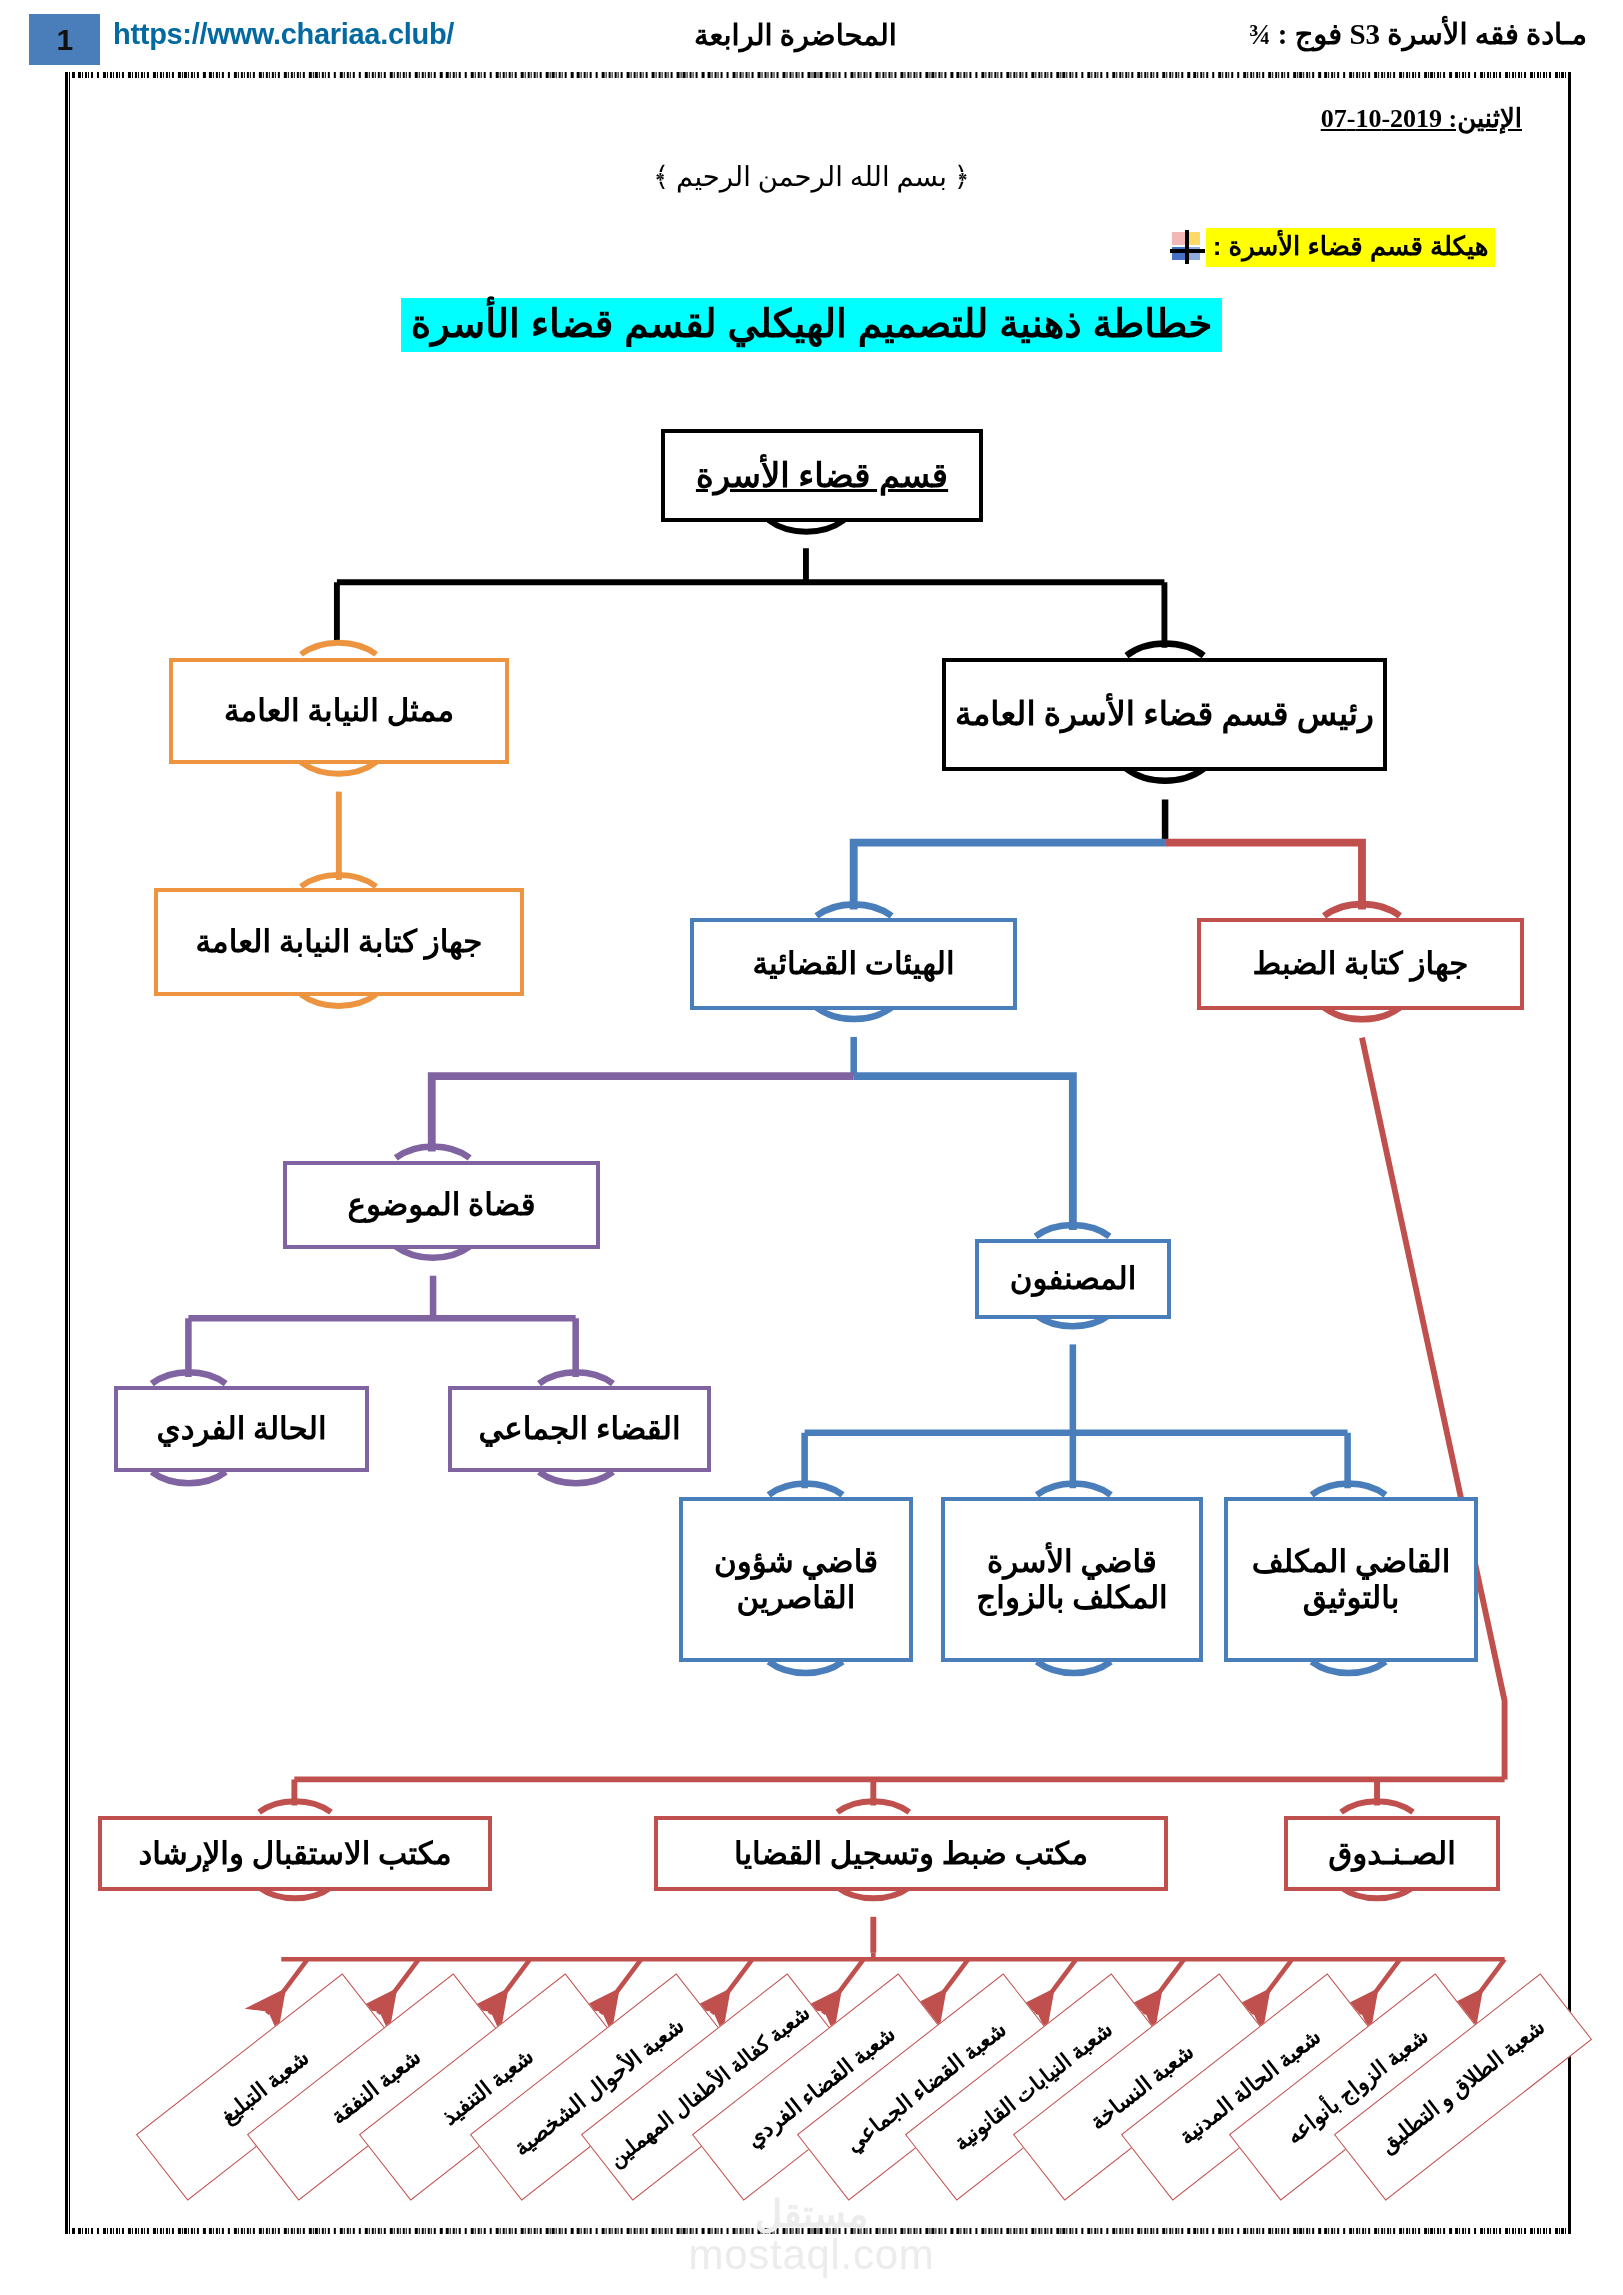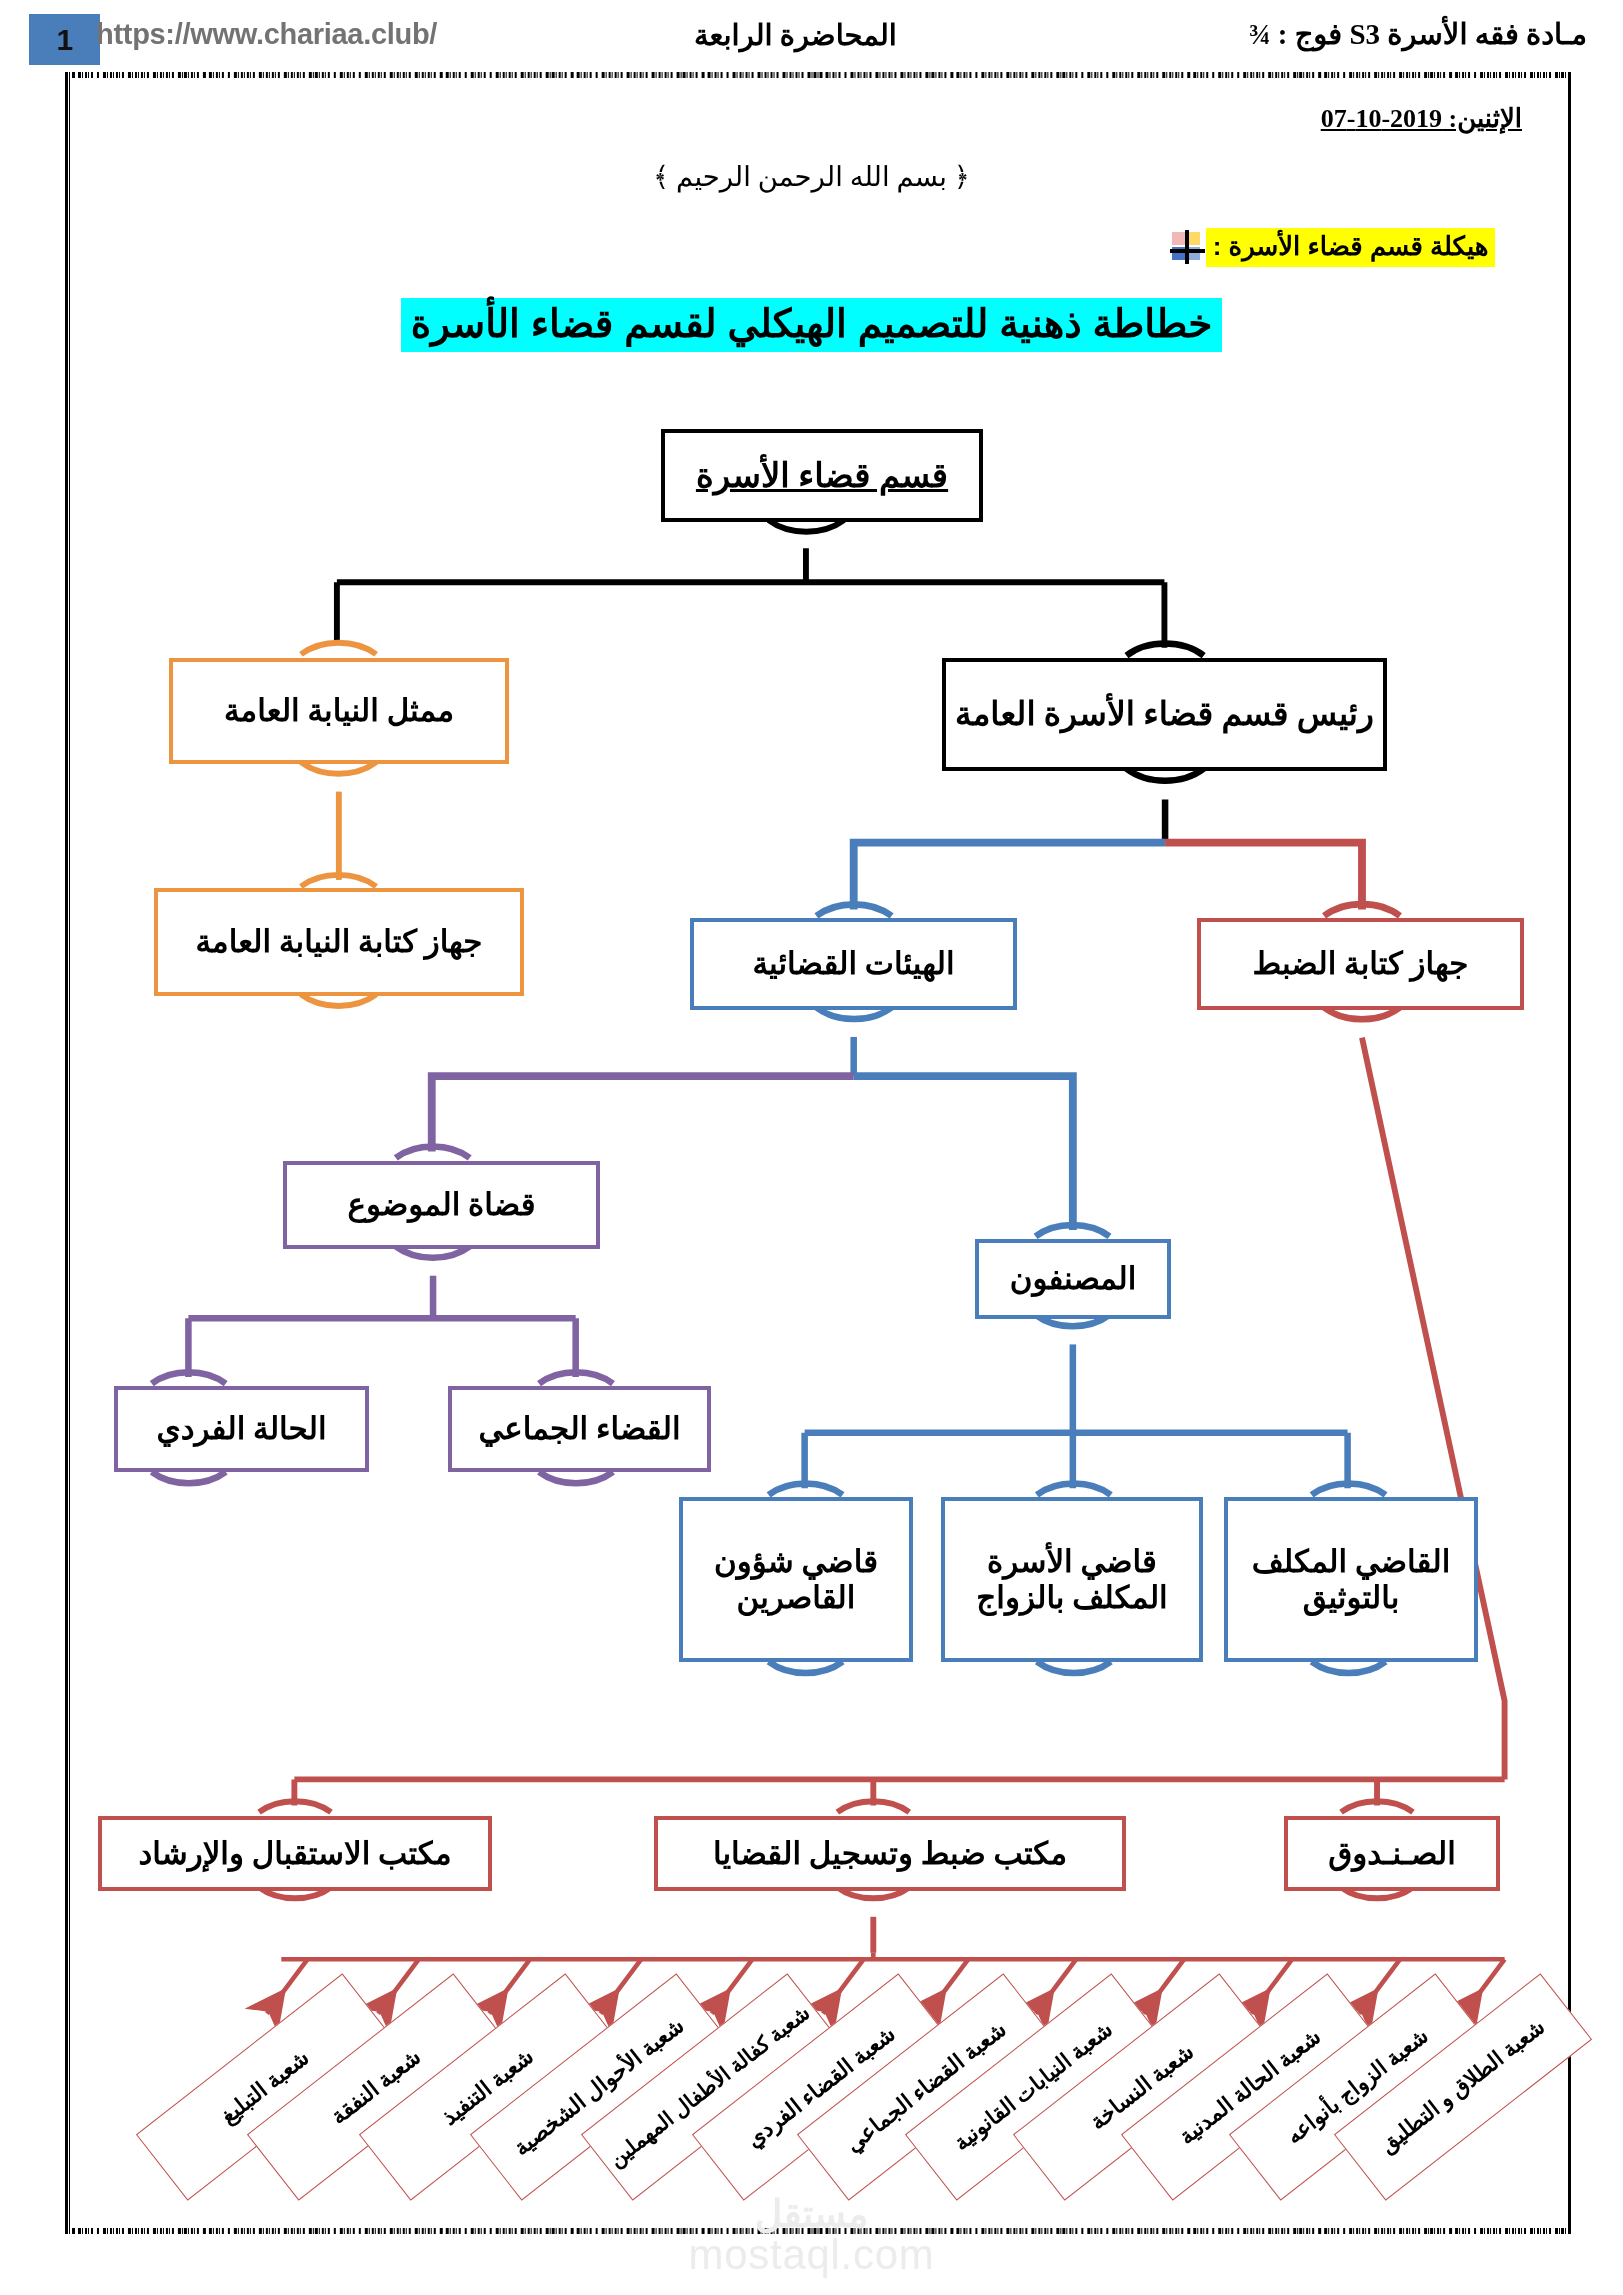--- a/index.html
+++ b/index.html
@@ -9,22 +9,22 @@
   }
 
   
   #header-band{position:absolute;left:0;top:0;width:1623px;height:71px;}
   #page-number-badge{
     position:absolute;left:29.4px;top:14.4px;width:71px;height:51px;
     background:#4a7ebb;color:#111;font-family:"Liberation Sans",sans-serif;
     font-weight:bold;font-size:30px;display:flex;align-items:center;justify-content:center;
   }
   #site-url{
-    position:absolute;left:96px;top:18.3px;font-family:"Liberation Sans",sans-serif;
-    font-weight:bold;font-size:29px;color:#737373;direction:ltr;white-space:nowrap;letter-spacing:-0.3px;
+    position:absolute;left:113px;top:18.3px;font-family:"Liberation Sans",sans-serif;
+    font-weight:bold;font-size:29px;color:#0369a1;direction:ltr;white-space:nowrap;letter-spacing:-0.3px;
   }
   #lecture-title{
     position:absolute;left:694px;top:18.3px;font-size:29px;font-weight:bold;color:#000;
     white-space:nowrap;direction:rtl;
   }
   #course-title{
     position:absolute;right:36px;top:17px;font-size:29px;font-weight:bold;color:#000;
     white-space:nowrap;direction:rtl;
   }
 
@@ -277,21 +277,21 @@
 </div>
 
 <div class="node n-blue" style="left:1224px;top:1497px;width:254px;height:165px;font-size:31px;">
   <span>القاضي المكلف بالتوثيق</span>
 </div>
 
 <div class="node n-red" style="left:98px;top:1816px;width:394px;height:75px;font-size:31px;">
   <span>مكتب الاستقبال والإرشاد</span>
 </div>
 
-<div class="node n-red" style="left:654px;top:1816px;width:472px;height:75px;font-size:31px;">
+<div class="node n-red" style="left:654px;top:1816px;width:514px;height:75px;font-size:31px;">
   <span>مكتب ضبط وتسجيل القضايا</span>
 </div>
 
 <div class="node n-red" style="left:1284px;top:1816px;width:216px;height:75px;font-size:31px;">
   <span>الصـنـدوق</span>
 </div>
 
 <div class="leaf" style="left:134px;top:2045px;width:262px;height:84px;font-size:22px;">
   <span>شعبة التبليغ</span>
 </div>

